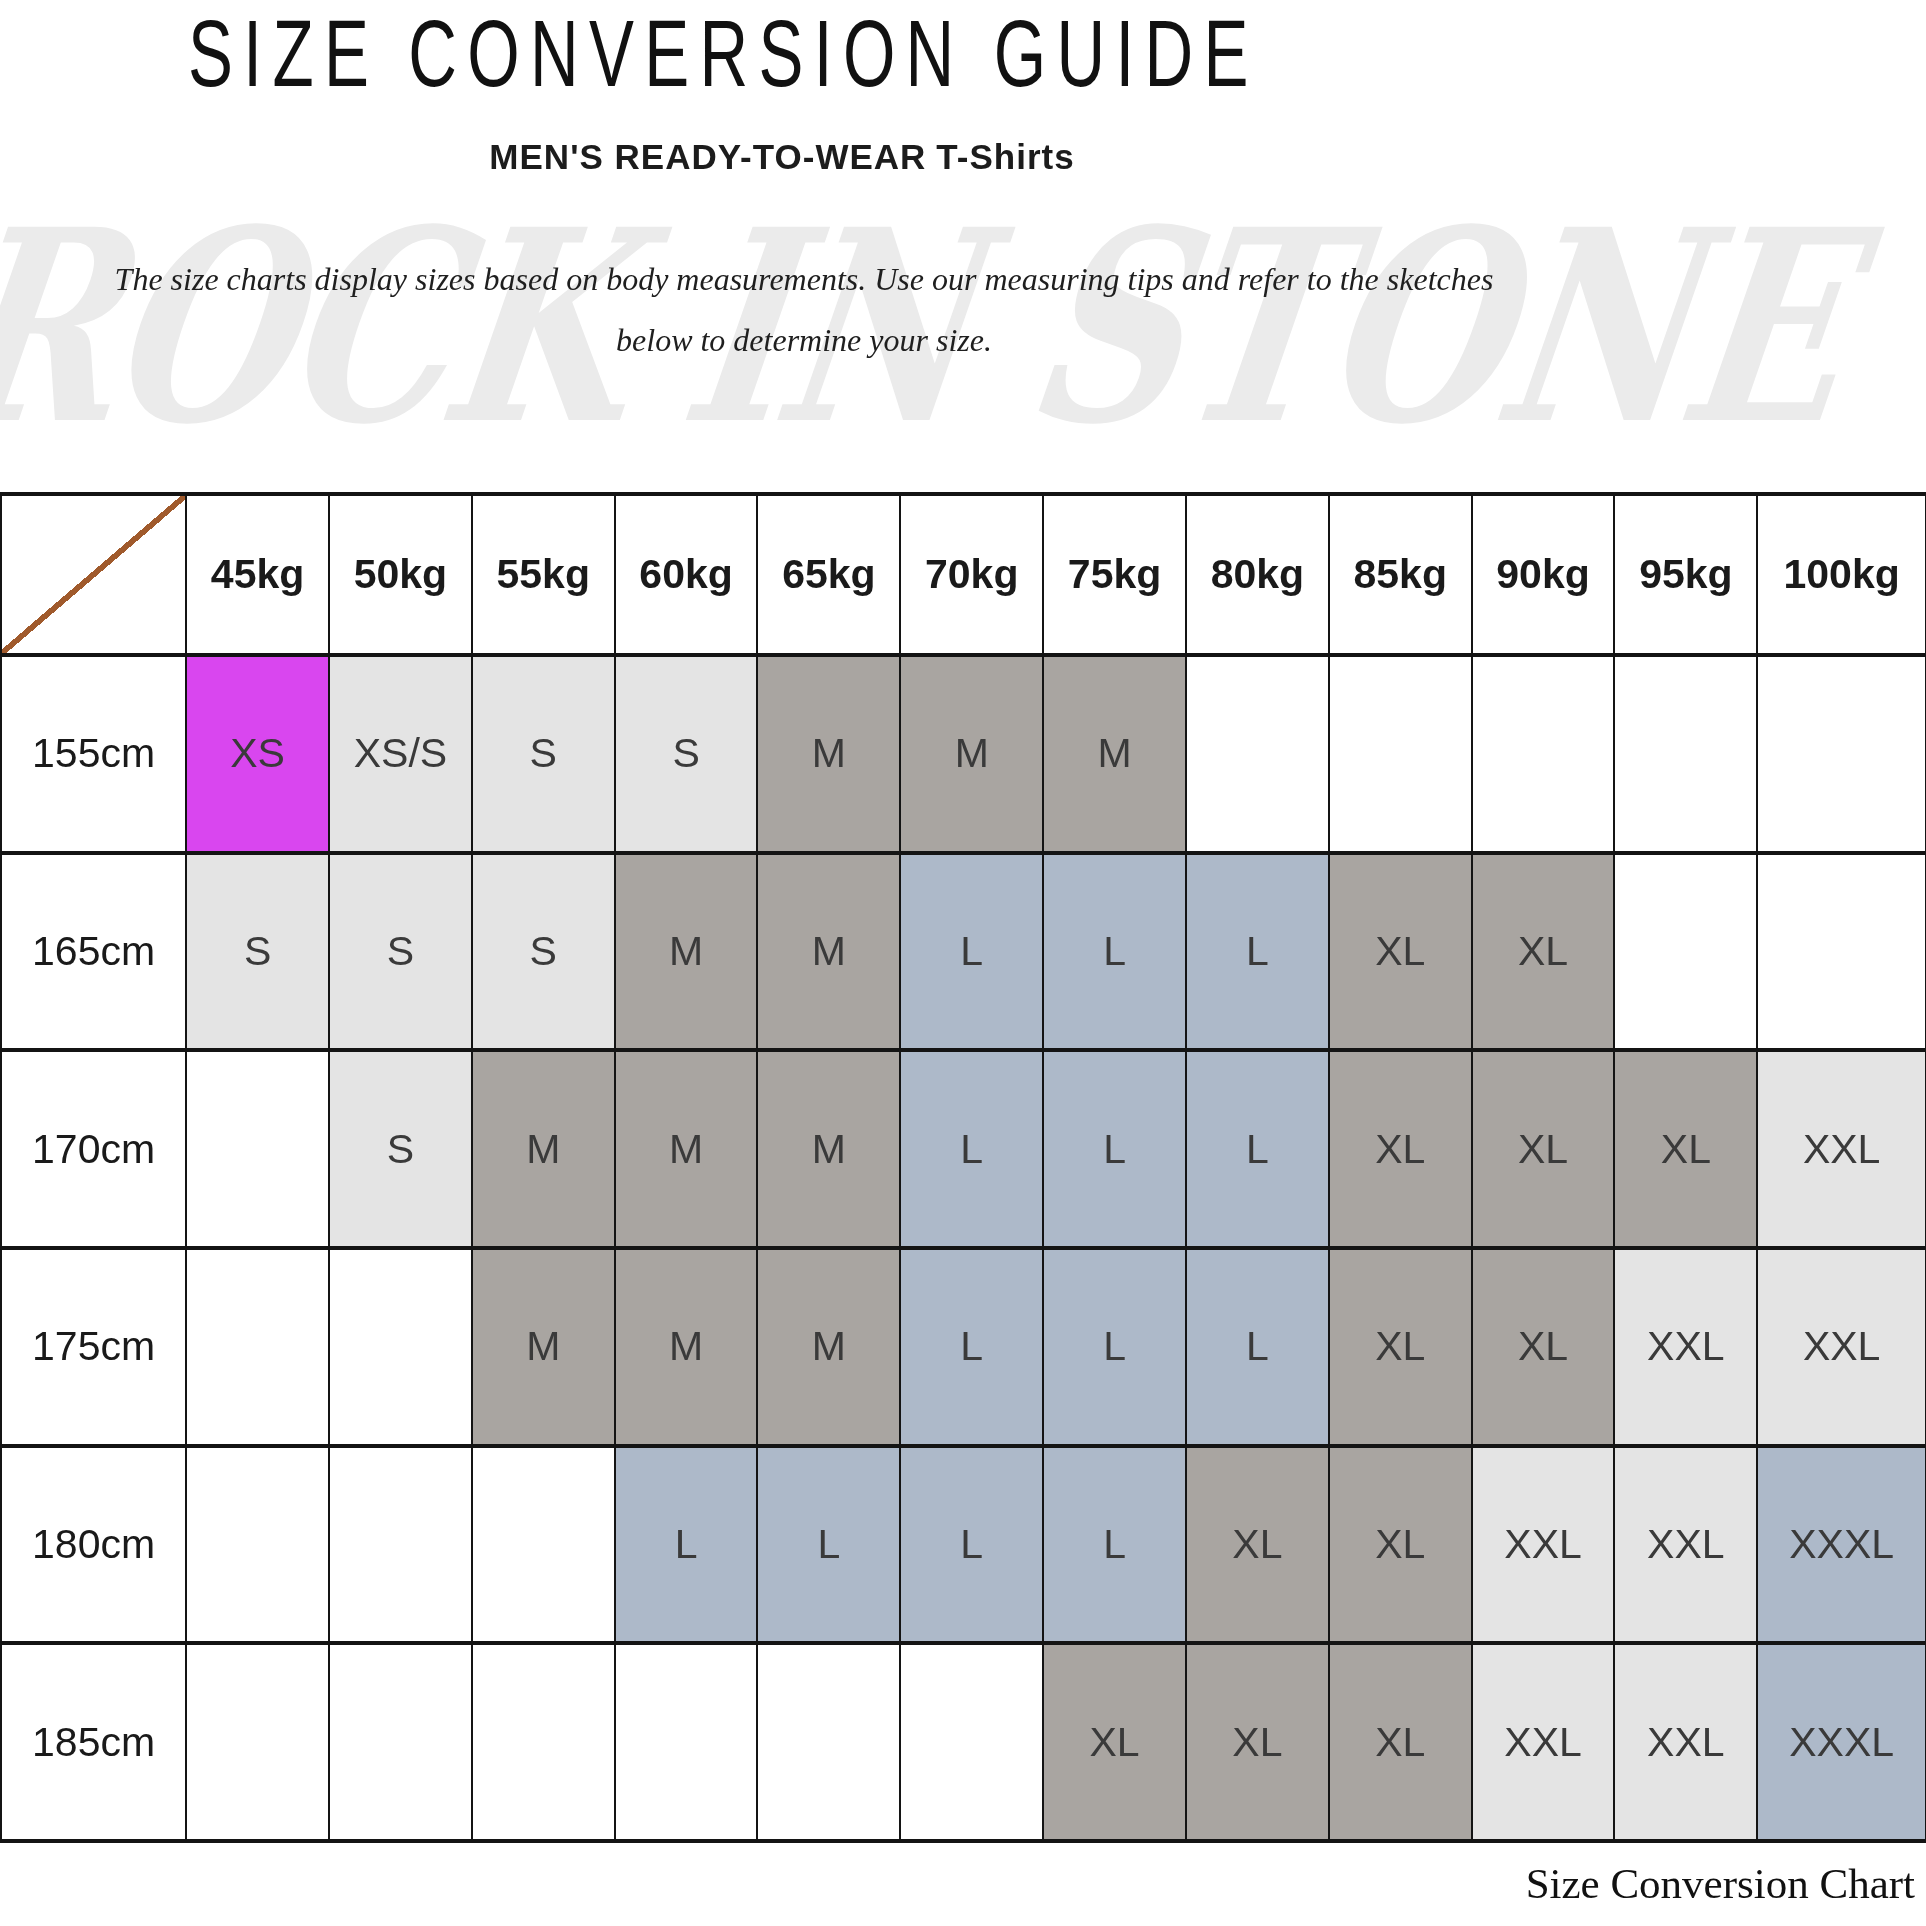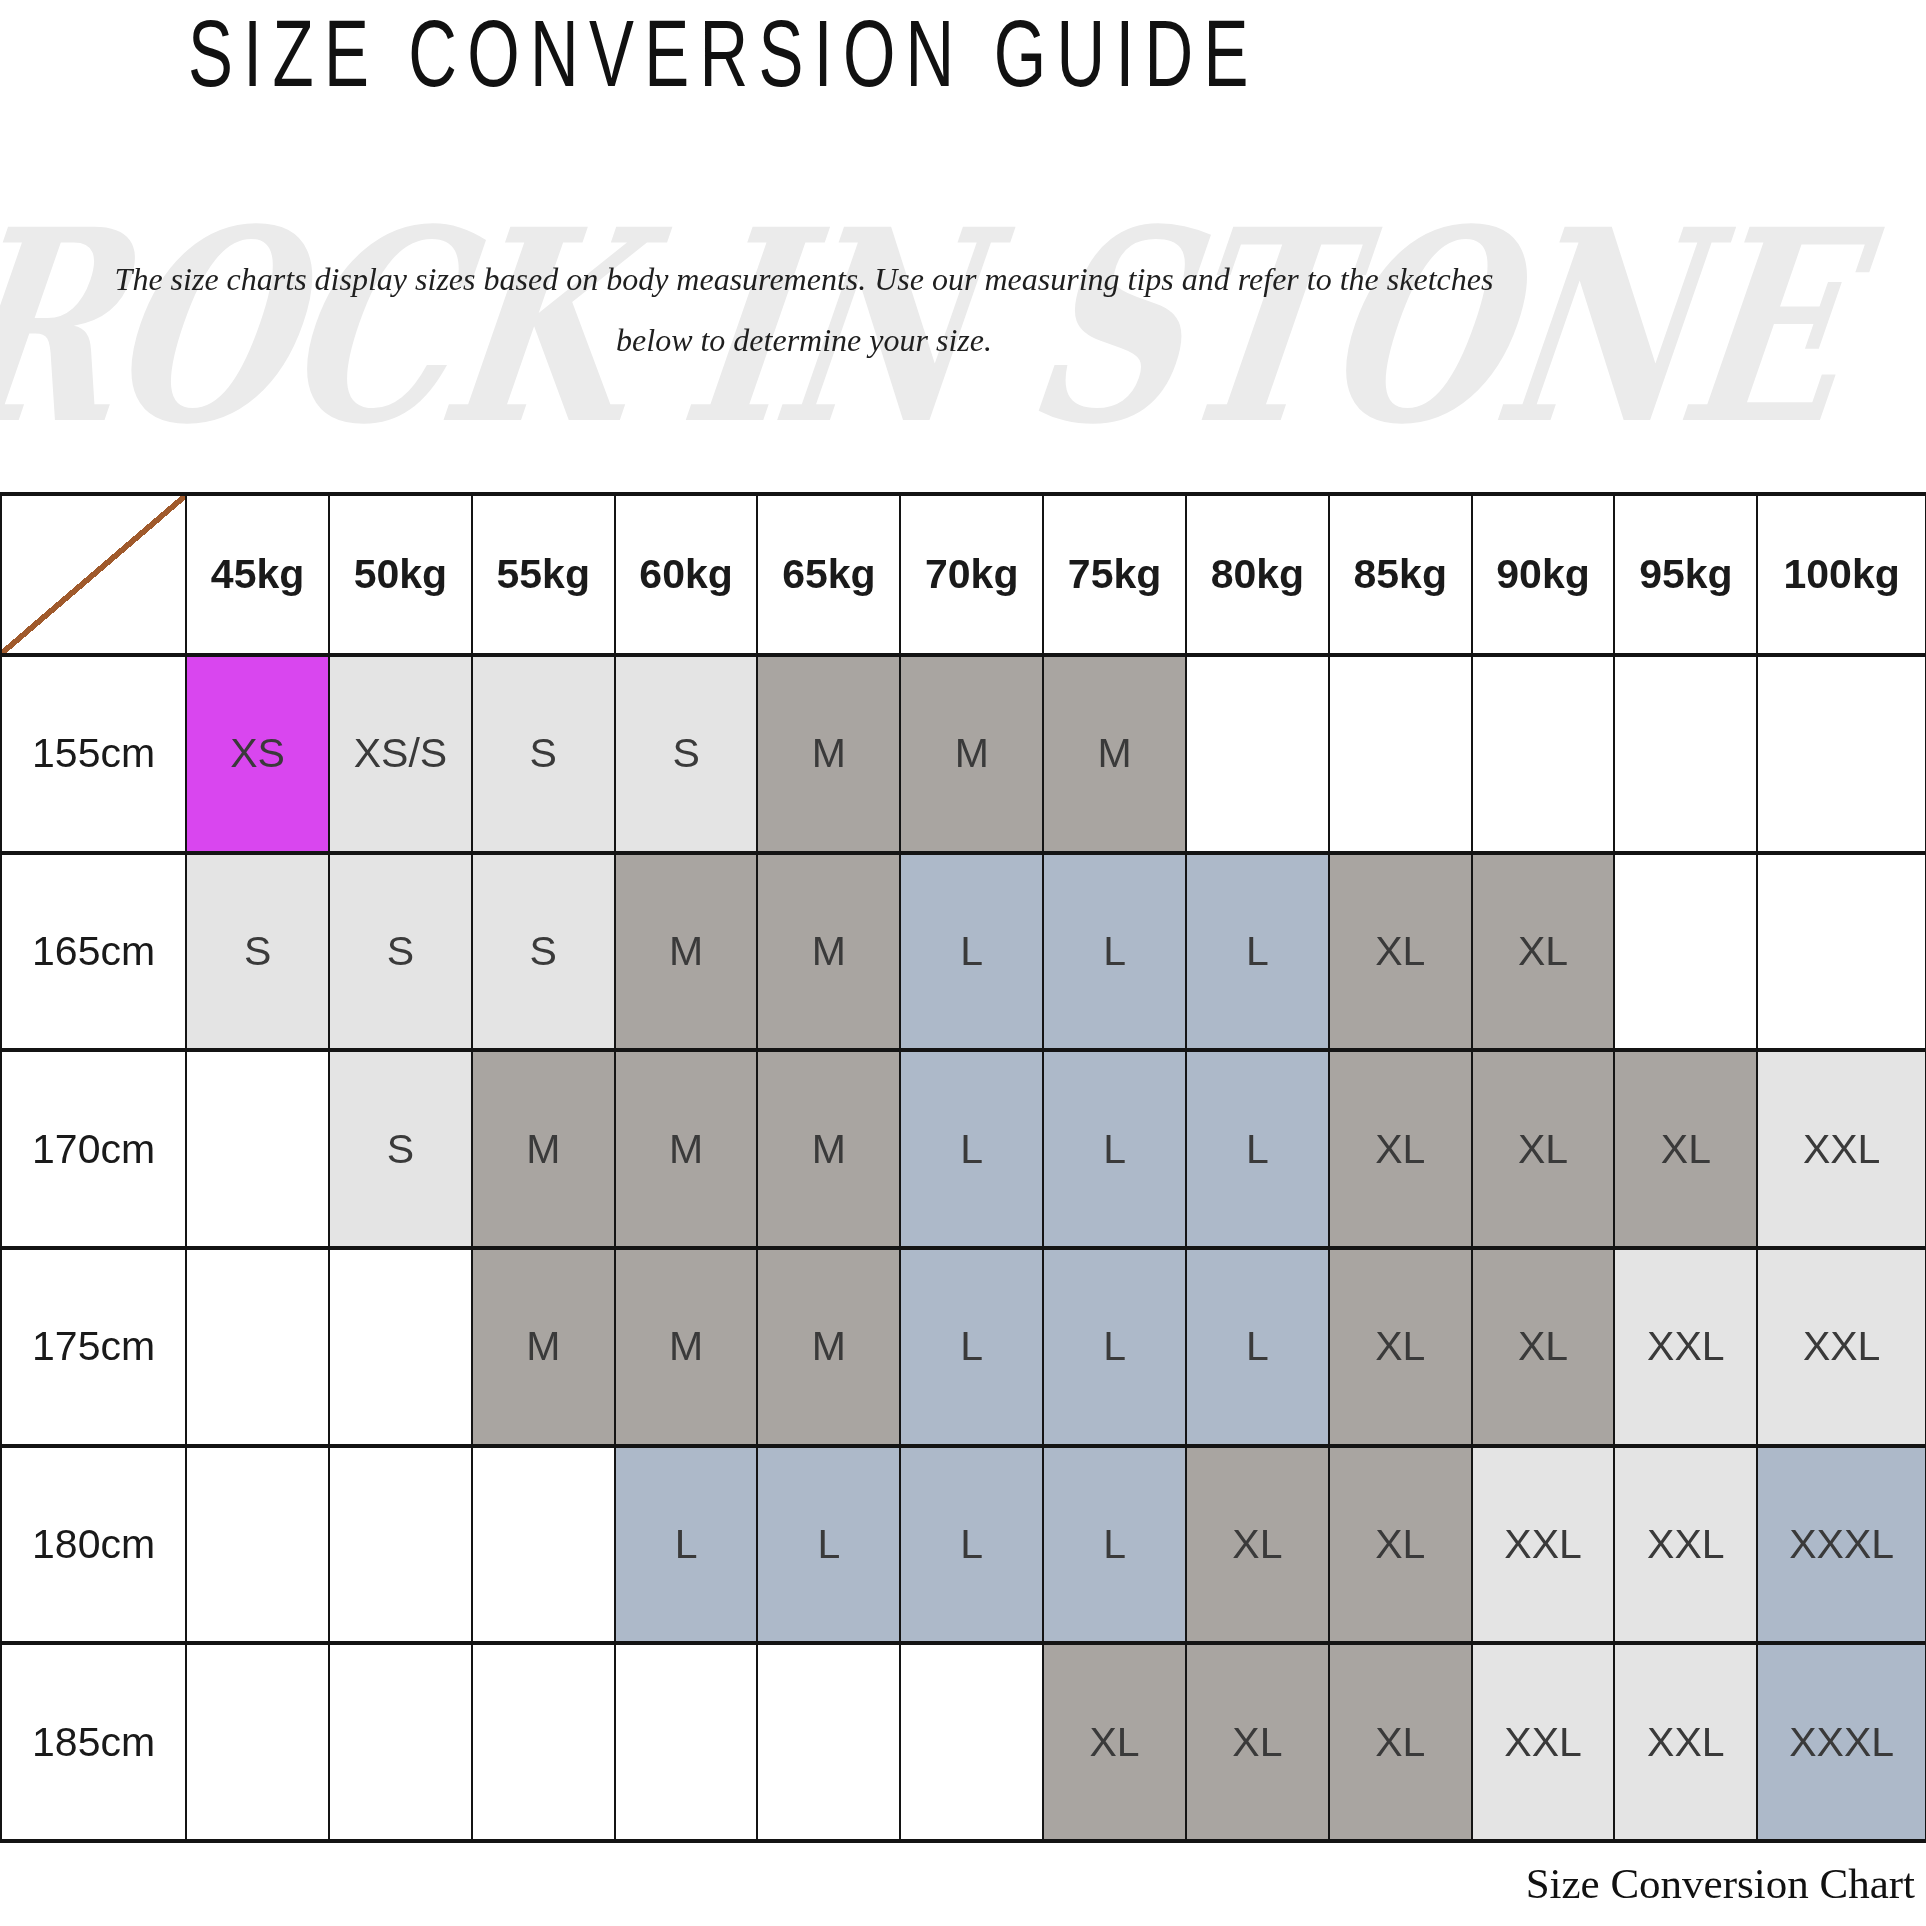--- a/index.html
+++ b/index.html
@@ -140,20 +140,23 @@
 </style>
 </head>
 <body>
 
 <div class="watermark">ROCK IN STONE</div>
 
 <div class="header-block">
   <div class="title-wrap">
     <h1 class="page-title">SIZE CONVERSION GUIDE</h1>
   </div>
+  <h2 class="page-subtitle">
+    <span class="sub-caps">MEN'S READY-TO-WEAR</span><span class="sub-rest">T-Shirts</span>
+  </h2>
   <div class="description">
     <div>The size charts display sizes based on body measurements.  Use our measuring tips and refer to the sketches</div>
     <div>below to determine your size.</div>
   </div>
 </div>
 
 <table class="size-table">
     <colgroup>
       <col style="width: 9.62%;">
       <col style="width: 7.42%;">

